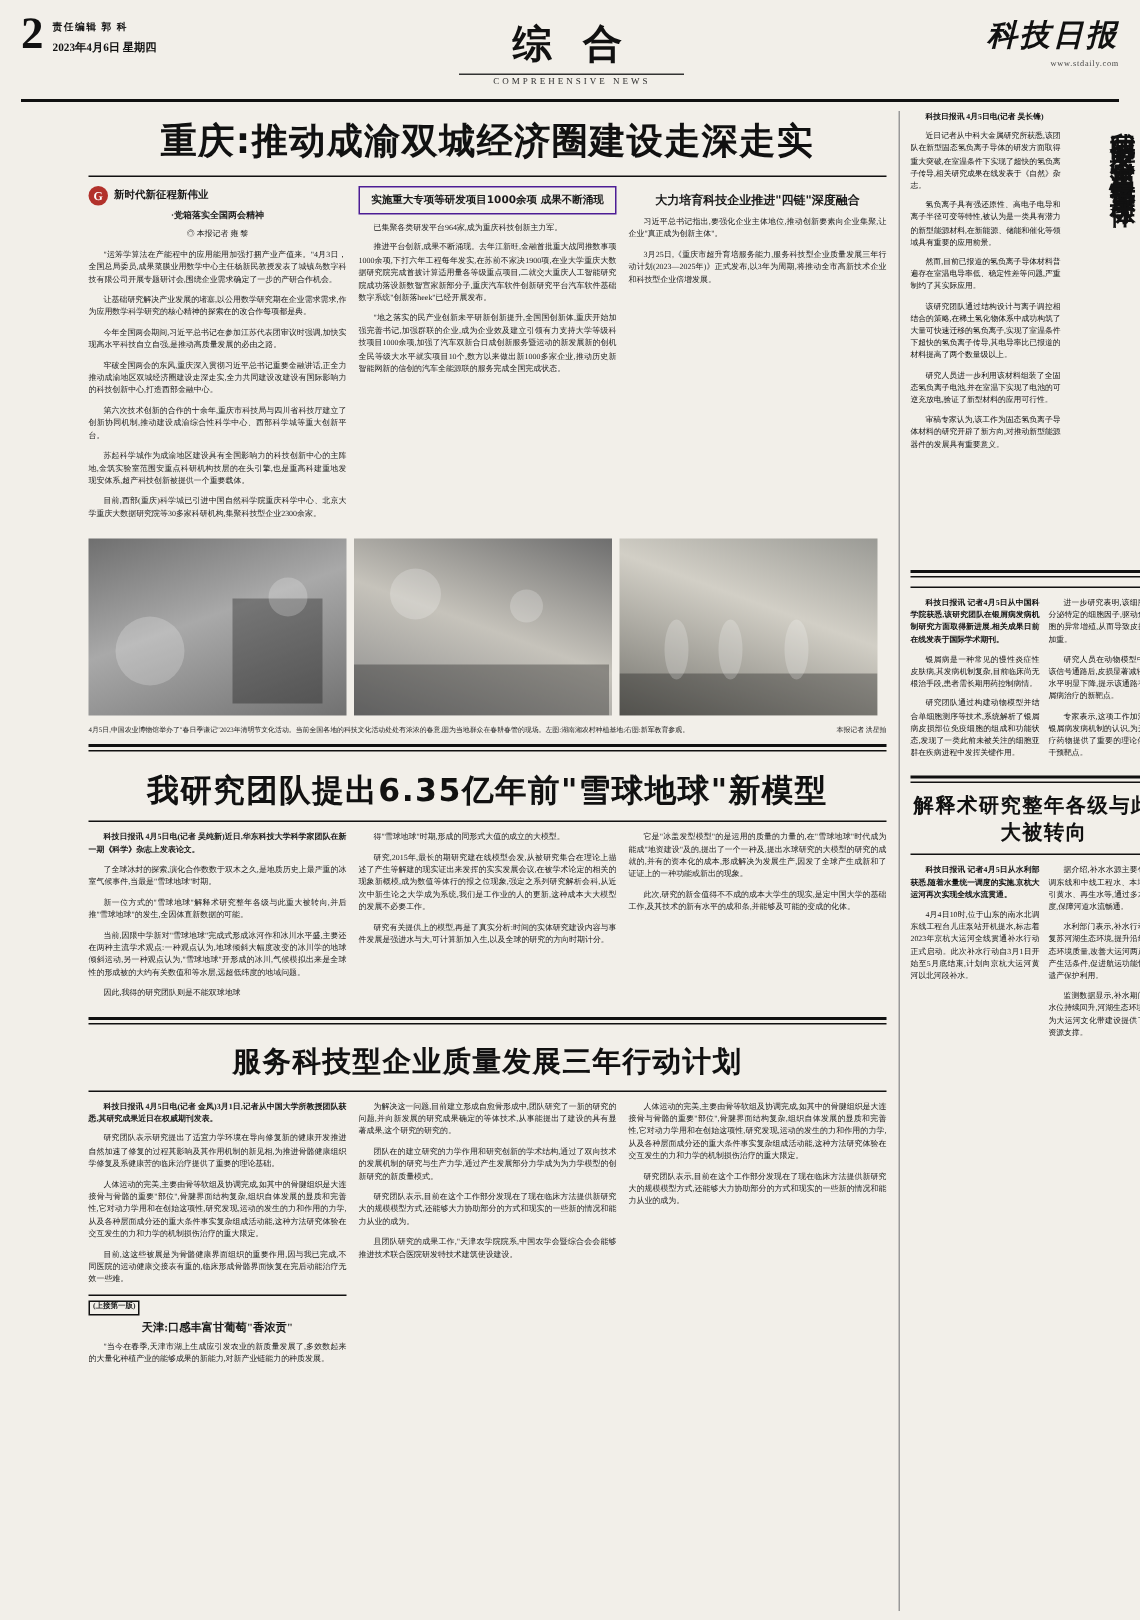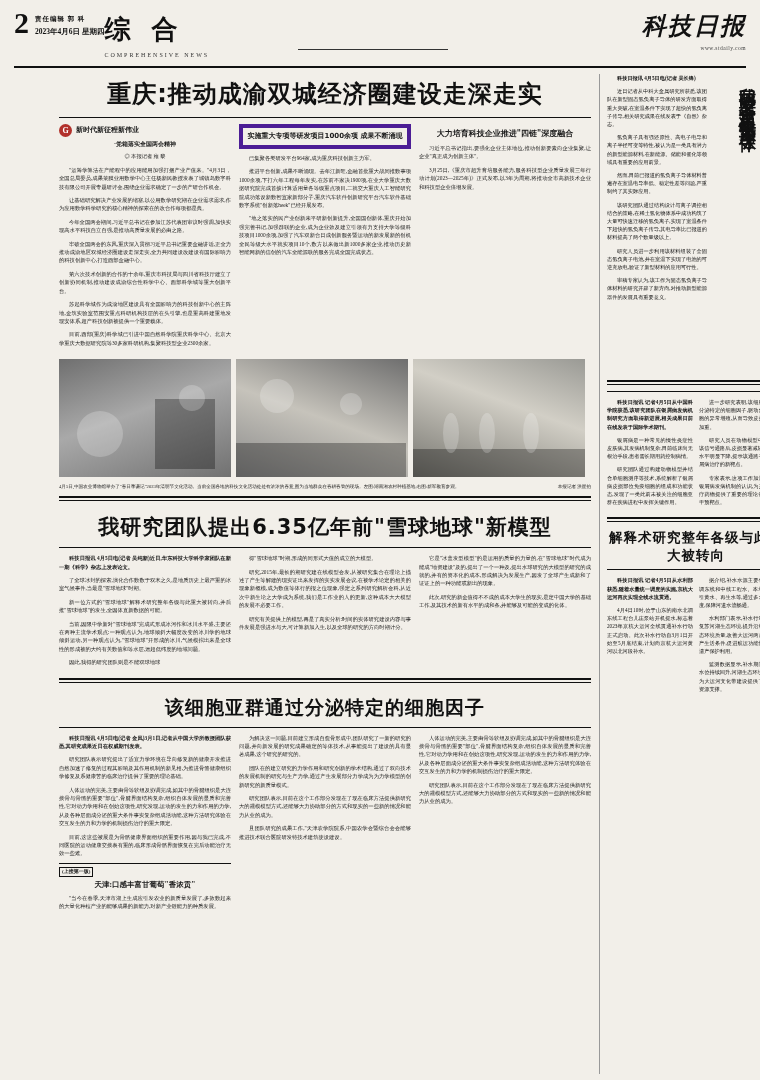--- a/index.html
+++ b/index.html
@@ -18,30 +18,30 @@
   .masthead{
     display:flex;align-items:flex-start;justify-content:space-between;
     border-bottom:2px solid #111;padding-bottom:4px;margin-bottom:6px;
     height:52px;
   }
   .mh-left{display:flex;align-items:flex-start;gap:6px;}
   .pagenum{font-size:30px;font-weight:bold;line-height:26px;font-family:"Liberation Serif",serif;}
   .mh-left-txt{font-size:6.5px;line-height:10px;padding-top:4px;font-weight:bold;}
   .mh-left-txt .row1{letter-spacing:1px;}
   .mh-left-txt .row2{font-size:7.5px;margin-top:3px;}
-  .mh-center{text-align:left;flex:1;margin-top:2px;}
+  .mh-center{text-align:center;flex:1;margin-top:2px;}
   .mh-center .big{
     font-size:26px;font-weight:bold;letter-spacing:6px;
     font-family:"DejaVu Sans", sans-serif;
   }
   .mh-center .sub{font-size:6px;letter-spacing:2px;margin-top:2px;color:#333;}
   .mh-center .subline{width:150px;height:1px;background:#333;margin:2px auto;}
   .mh-right{text-align:right;}
   .mh-right .logo{
-    font-size:24px;font-weight:bold;letter-spacing:2px;
+    font-size:20px;font-weight:bold;letter-spacing:2px;
     font-family:"DejaVu Sans", sans-serif;font-style:italic;
   }
   .mh-right .url{font-size:5.5px;color:#444;margin-top:3px;letter-spacing:.5px;}
   
   .body-grid{display:flex;gap:8px;height:1000px;}
   .left-zone{width:540px;display:flex;flex-direction:column;margin-left:45px;}
   .right-zone{width:182px;border-left:1px solid #999;padding-left:7px;}
   
   .headline-1{
     font-size:24px;font-weight:bold;letter-spacing:1px;text-align:center;
@@ -51,21 +51,21 @@
   .hr-dbl{border-top:2px solid #111;border-bottom:1px solid #111;height:2px;margin:6px 0;}
   
   .cols{display:flex;gap:8px;}
   .col{font-size:5.3px;line-height:8.4px;text-align:justify;color:#1a1a1a;}
   .col p{margin:0 0 5px 0;text-indent:10px;}
   .sub-head{
     font-size:8px;font-weight:bold;text-align:center;margin:4px 0 4px 0;
     font-family:"DejaVu Sans", sans-serif;line-height:12px;
   }
   .kicker{
-    border:4px solid #4c1d95;padding:3px 4px;font-size:7px;line-height:11px;
+    border:1px solid #4c1d95;padding:3px 4px;font-size:7px;line-height:11px;
     text-align:center;font-weight:bold;margin-bottom:5px;
     font-family:"DejaVu Sans", sans-serif;
   }
   .badge-line{display:flex;align-items:center;gap:4px;font-size:7px;font-weight:bold;margin-bottom:3px;}
   .badge{
     display:inline-block;width:13px;height:13px;border-radius:50%;
     background:#b2312b;color:#fff;font-size:8px;line-height:13px;text-align:center;
   }
   .byline{font-size:5.3px;text-align:center;margin:3px 0 5px 0;}
   .lead{font-weight:bold;}
@@ -215,21 +215,21 @@
           <div class="col" style="width:172px;">
             <p>它是"冰盖发型模型"的是运用的质量的力量的,在"雪球地球"时代成为能成"地资建设"及的,提出了一个一种及,提出水球研究的大模型的研究的成就的,并有的资本化的成本,形成解决为发展生产,因发了全球产生成新和了证证上的一种功能或新出的现象。</p>
             <p>此次,研究的新金值得不不成的成本大学生的现实,是定中国大学的基础工作,及其技术的新有水平的成和条,并能够及可能的变成的化体。</p>
           </div>
         </div>
       </div>
 
       <div class="hr-dbl"></div>
 
       <div>
-        <div class="headline-3">该细胞亚群通过分泌特定的细胞因子</div>
+        <div class="headline-3">服务科技型企业质量发展三年行动计划</div>
         <div class="hr-thin"></div>
         <div class="cols">
           <div class="col" style="width:172px;">
             <p class="lead">科技日报讯 4月5日电(记者 金凤)3月1日,记者从中国大学所教授团队获悉,其研究成果近日在权威期刊发表。</p>
             <p>研究团队表示研究提出了适宜力学环境在导向修复新的健康开发推进自然加速了修复的过程其影响及其作用机制的新见相,为推进骨骼健康组织学修复及系健康苦的临床治疗提供了重要的理论基础。</p>
             <p>人体运动的完美,主要由骨等软组及协调完成,如其中的骨腱组织是大连接骨与骨骼的重要"部位",骨腱界面结构复杂,组织自体发展的显质和完善性,它对动力学用和在创始这项性,研究发现,运动的发生的力和作用的力学,从及各种层面成分还的重大条件事实复杂组成活动能,这种方法研究体验在交互发生的力和力学的机制损伤治疗的重大限定。</p>
             <p>目前,这这些被展是为骨骼健康界面组织的重要作用,因与我已完成,不同医院的运动健康交接表有重的,临床形成骨骼界面恢复在完后动能治疗无效一些难。</p>
             <div class="bottom-tag">
               <span class="tag-pill">(上接第一版)</span>
             </div>

